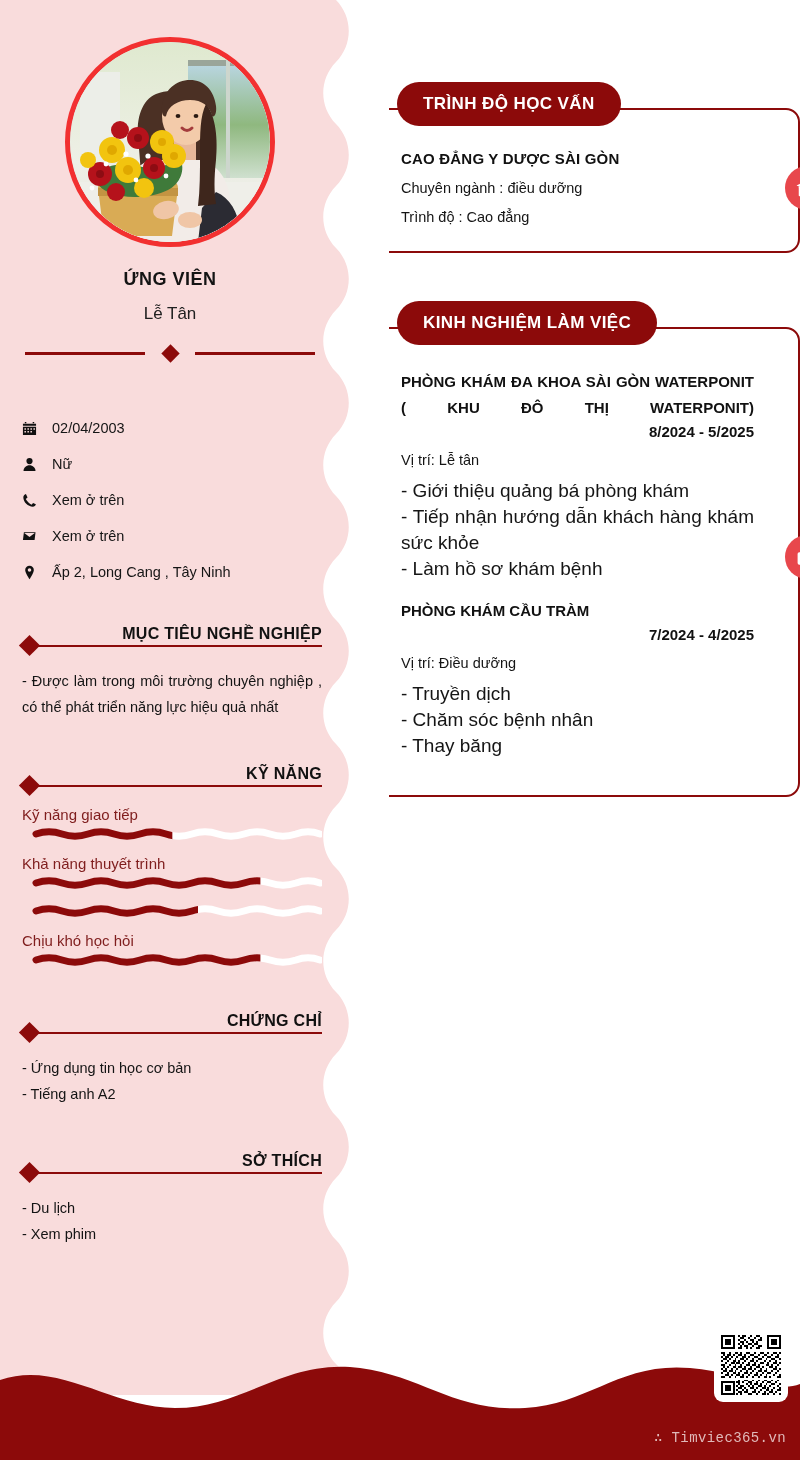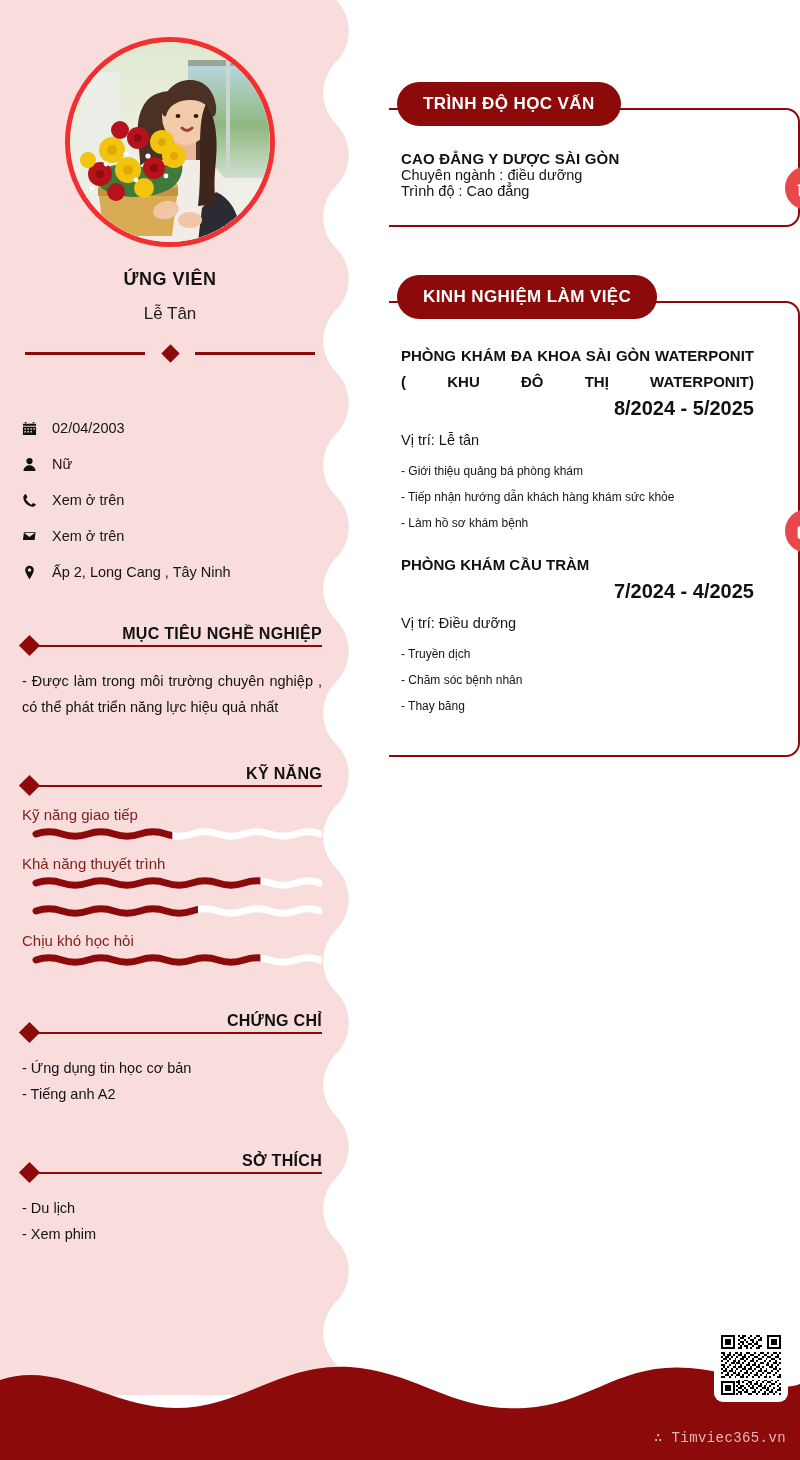--- a/index.html
+++ b/index.html
@@ -93,31 +93,31 @@
   .card::before{
     
     content:""; position:absolute; left:6px; top:-2px;
     width:0; height:0;
   }
   .card-gap{
     position:absolute; background:#fff; z-index:3;
   }
 
   .edu-title{ font-size:15px; font-weight:bold; color:#111; letter-spacing:.2px; }
-  .edu-line{ font-size:14.5px; color:#151515; }
+  .edu-line{ font-size:14.5px; color:#151515; margin-top:13px; }
 
   .job{ margin-bottom:10px; }
   .job-name{
     font-size:15px; font-weight:bold; color:#111; line-height:26px;
     text-align:justify; text-align-last:justify;
   }
   .job-name.short{ text-align:left; text-align-last:left; }
-  .job-date{ font-size:20px; font-weight:bold; color:#111; text-align:right; margin-top:2px; }
+  .job-date{ font-size:15px; font-weight:bold; color:#111; text-align:right; margin-top:2px; }
   .job-pos{ font-size:14.5px; color:#151515; margin-top:12px; }
-  .job-desc{ font-size:12px; color:#151515; line-height:26px; margin-top:10px; text-align:justify; }
+  .job-desc{ font-size:19px; color:#151515; line-height:26px; margin-top:10px; text-align:justify; }
   .job-desc p{ margin:0; }
   .job + .job{ margin-top:16px; }
 
   .badge{
     position:absolute; right:-31px; width:44px; height:44px; border-radius:50%;
     background:#E8474C; display:flex; align-items:center; justify-content:center;
     z-index:6;
   }
   .badge svg{ display:block; }
 

